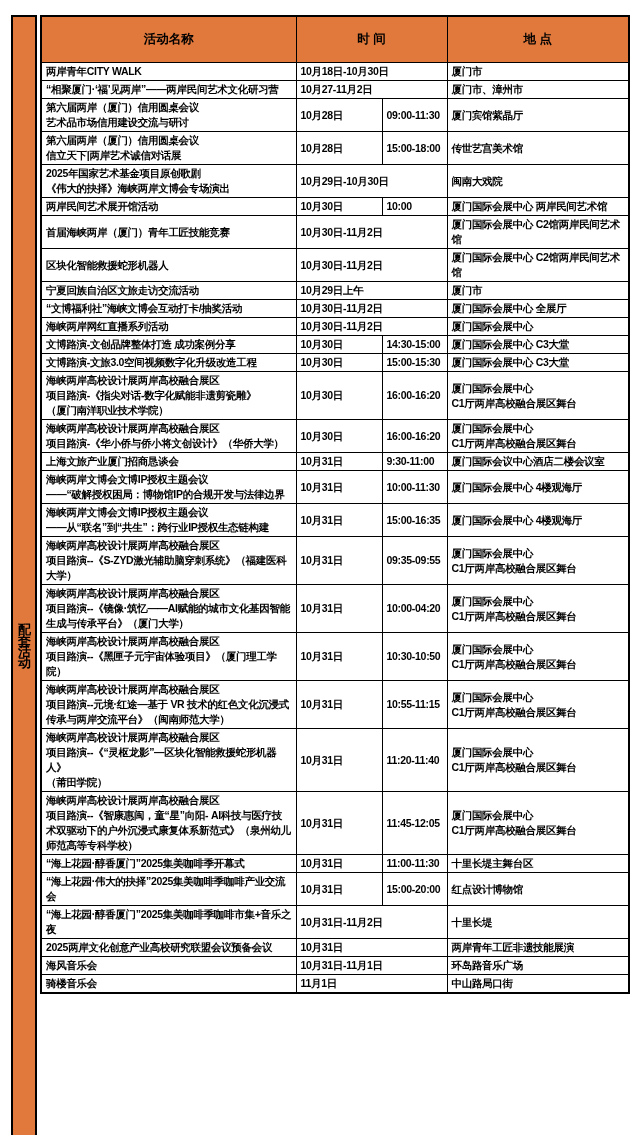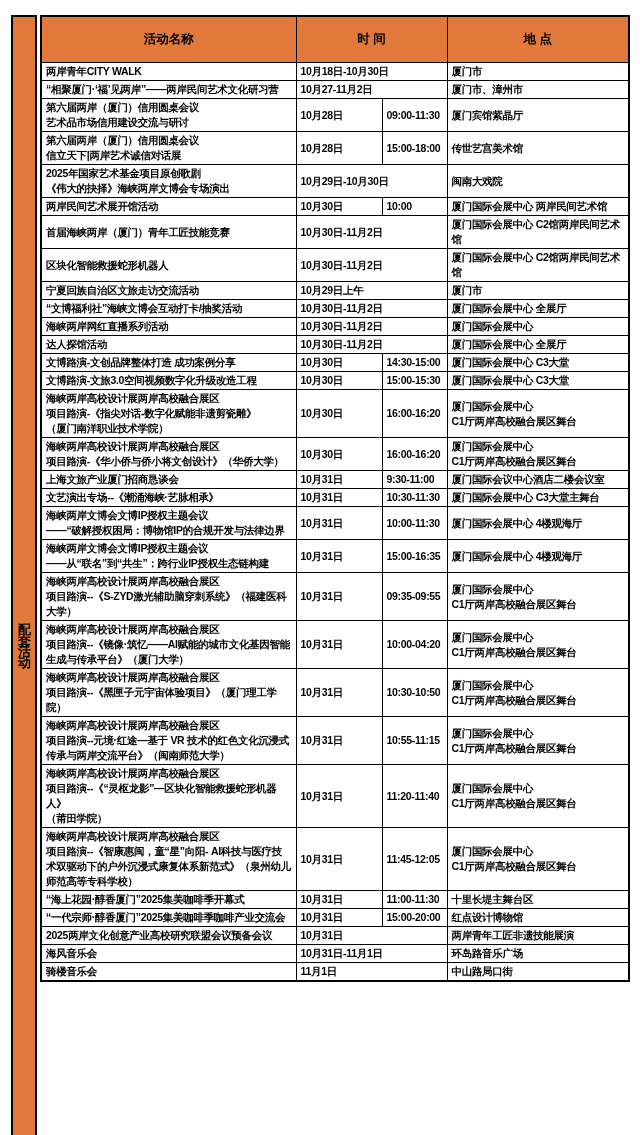--- a/index.html
+++ b/index.html
@@ -144,25 +144,20 @@
         <td class="c-name">“文博福利社”海峡文博会互动打卡/抽奖活动</td>
         <td colspan="2">10月30日-11月2日</td>
         <td>厦门国际会展中心 全展厅</td>
       </tr>
       <tr>
         <td class="c-name">海峡两岸网红直播系列活动</td>
         <td colspan="2">10月30日-11月2日</td>
         <td>厦门国际会展中心</td>
       </tr>
       <tr>
-        <td class="c-name">达人探馆活动</td>
-        <td colspan="2">10月30日-11月2日</td>
-        <td>厦门国际会展中心 全展厅</td>
-      </tr>
-      <tr>
         <td class="c-name">文博路演-文创品牌整体打造 成功案例分享</td>
         <td>10月30日</td>
         <td>14:30-15:00</td>
         <td>厦门国际会展中心 C3大堂</td>
       </tr>
       <tr>
         <td class="c-name">文博路演-文旅3.0空间视频数字化升级改造工程</td>
         <td>10月30日</td>
         <td>15:00-15:30</td>
         <td>厦门国际会展中心 C3大堂</td>
@@ -184,26 +179,20 @@
         <td>厦门国际会展中心
 C1厅两岸高校融合展区舞台</td>
       </tr>
       <tr>
         <td class="c-name">上海文旅产业厦门招商恳谈会</td>
         <td>10月31日</td>
         <td>9:30-11:00</td>
         <td>厦门国际会议中心酒店二楼会议室</td>
       </tr>
       <tr>
-        <td class="c-name">文艺演出专场--《潮涌海峡·艺脉相承》</td>
-        <td>10月31日</td>
-        <td>10:30-11:30</td>
-        <td>厦门国际会展中心 C3大堂主舞台</td>
-      </tr>
-      <tr>
         <td class="c-name">海峡两岸文博会文博IP授权主题会议
 ——“破解授权困局：博物馆IP的合规开发与法律边界</td>
         <td>10月31日</td>
         <td>10:00-11:30</td>
         <td>厦门国际会展中心  4楼观海厅</td>
       </tr>
       <tr>
         <td class="c-name">海峡两岸文博会文博IP授权主题会议
 ——从“联名”到“共生”：跨行业IP授权生态链构建</td>
         <td>10月31日</td>
@@ -259,24 +248,29 @@
         <td>厦门国际会展中心
 C1厅两岸高校融合展区舞台</td>
       </tr>
       <tr>
         <td class="c-name">“海上花园·醇香厦门”2025集美咖啡季开幕式</td>
         <td>10月31日</td>
         <td>11:00-11:30</td>
         <td>十里长堤主舞台区</td>
       </tr>
       <tr>
-        <td class="c-name">“一代宗师·醇香厦门”2025集美咖啡季咖啡产业交流会</td>
+        <td class="c-name">“海上花园·伟大的抉择”2025集美咖啡季咖啡产业交流会</td>
         <td>10月31日</td>
         <td>15:00-20:00</td>
         <td>红点设计博物馆</td>
+      </tr>
+      <tr>
+        <td class="c-name">“海上花园·醇香厦门”2025集美咖啡季咖啡市集+音乐之夜</td>
+        <td colspan="2">10月31日-11月2日</td>
+        <td>十里长堤</td>
       </tr>
       <tr>
         <td class="c-name">2025两岸文化创意产业高校研究联盟会议预备会议</td>
         <td colspan="2">10月31日</td>
         <td>两岸青年工匠非遗技能展演</td>
       </tr>
       <tr>
         <td class="c-name">海风音乐会</td>
         <td colspan="2">10月31日-11月1日</td>
         <td>环岛路音乐广场</td>

